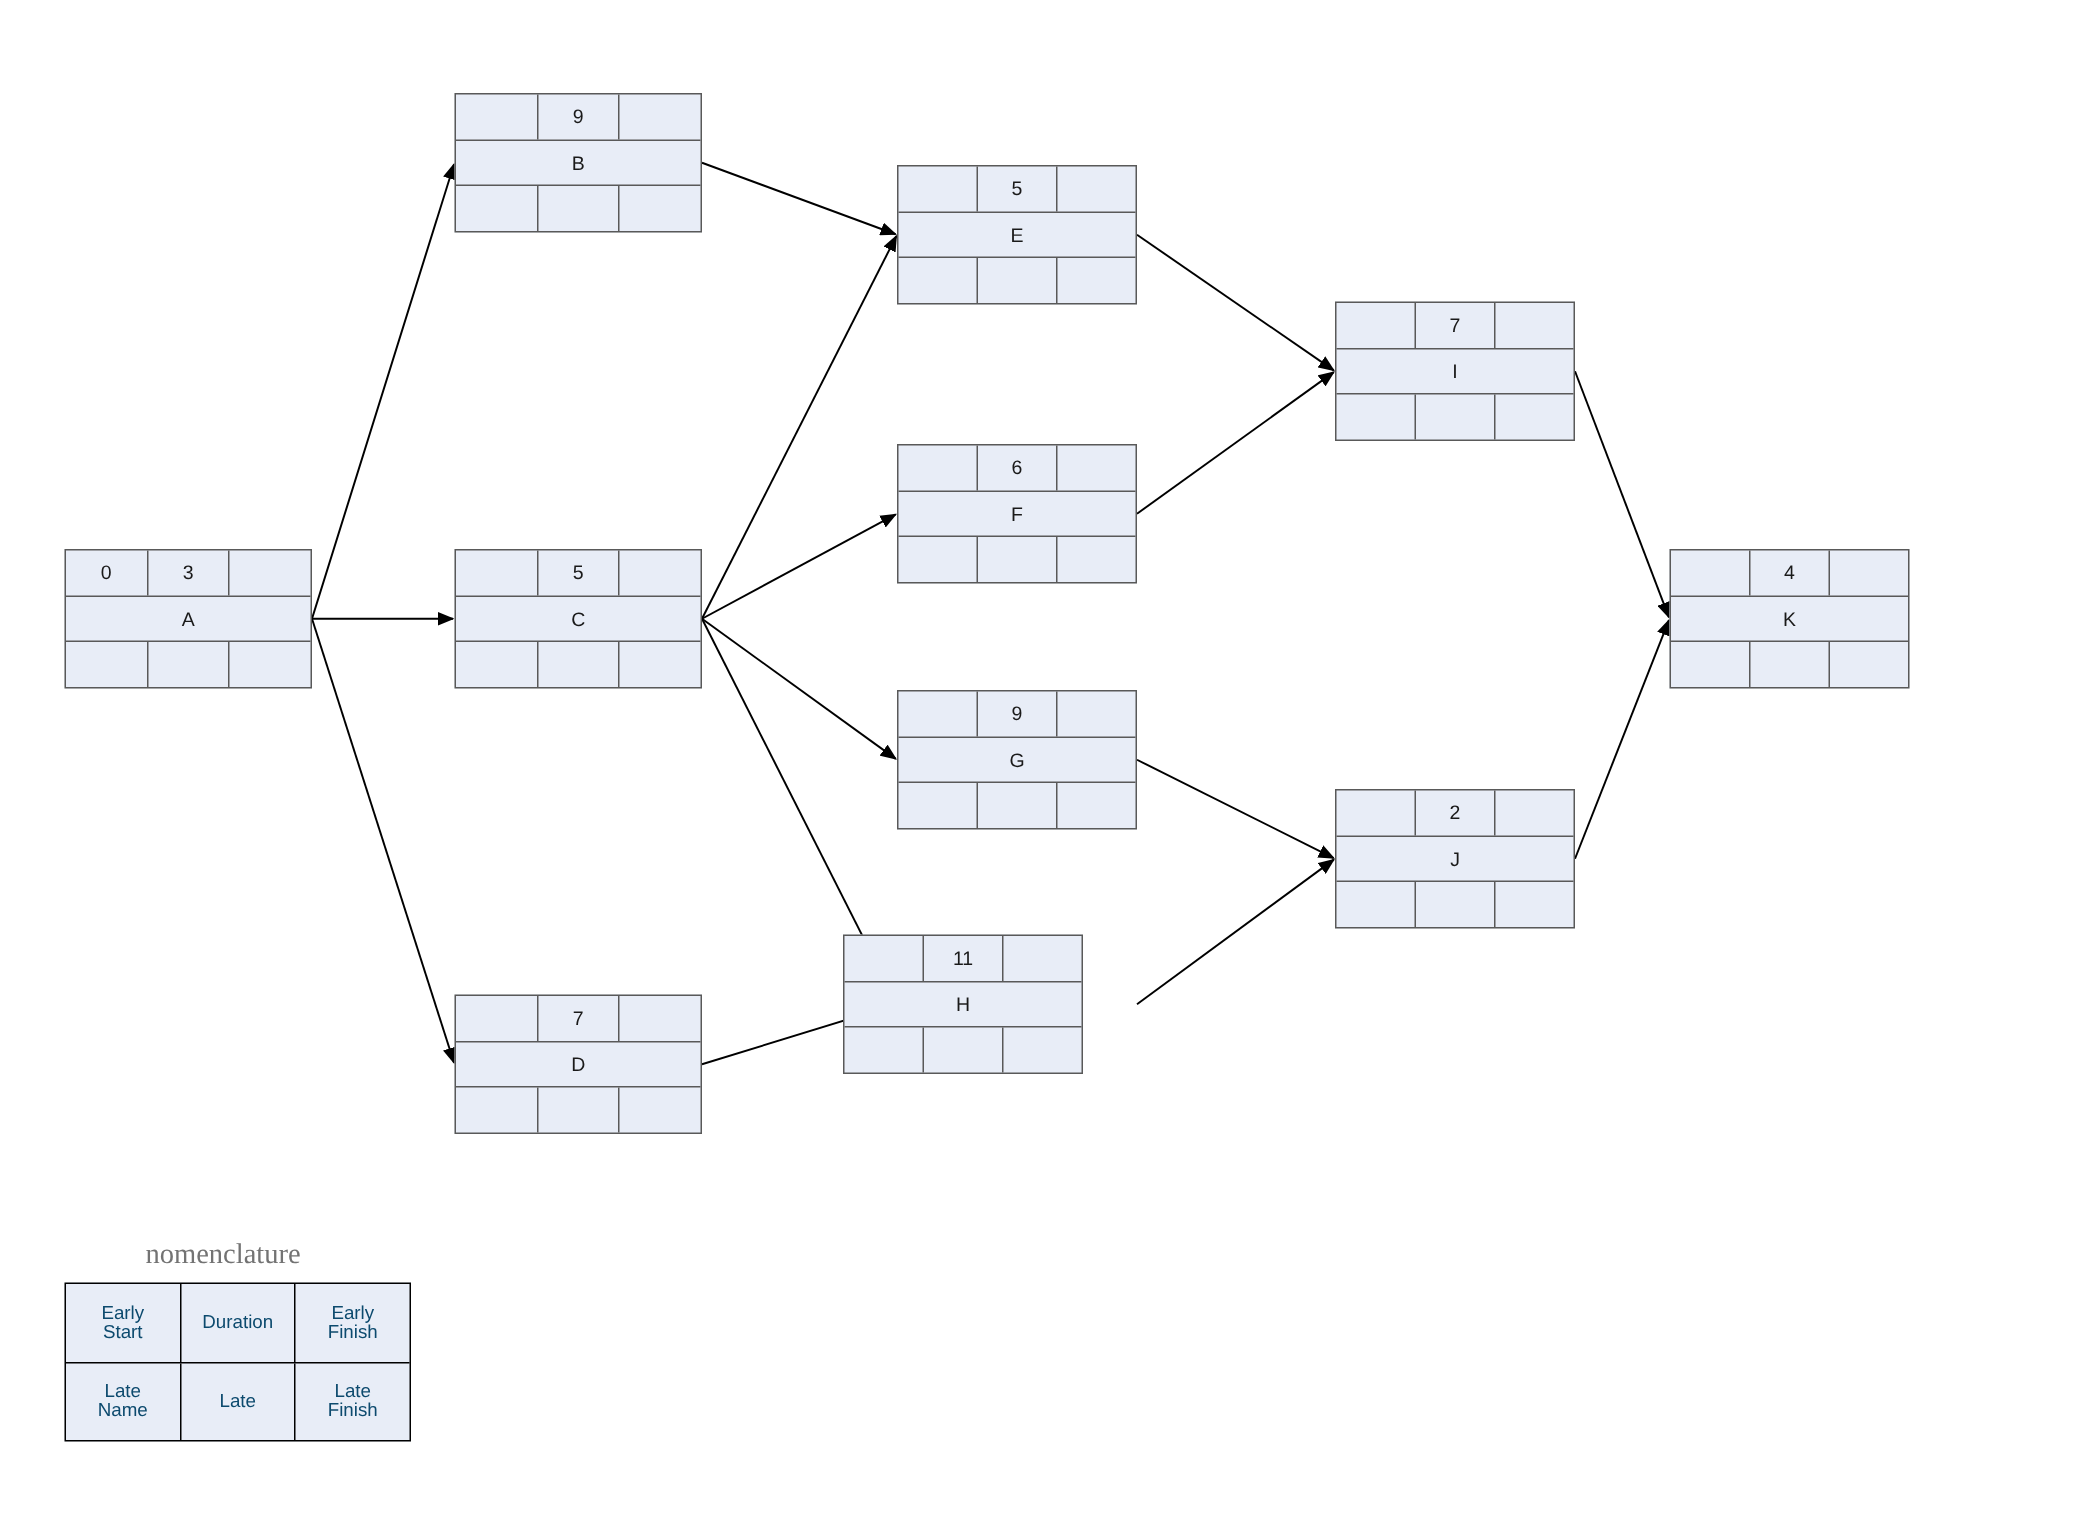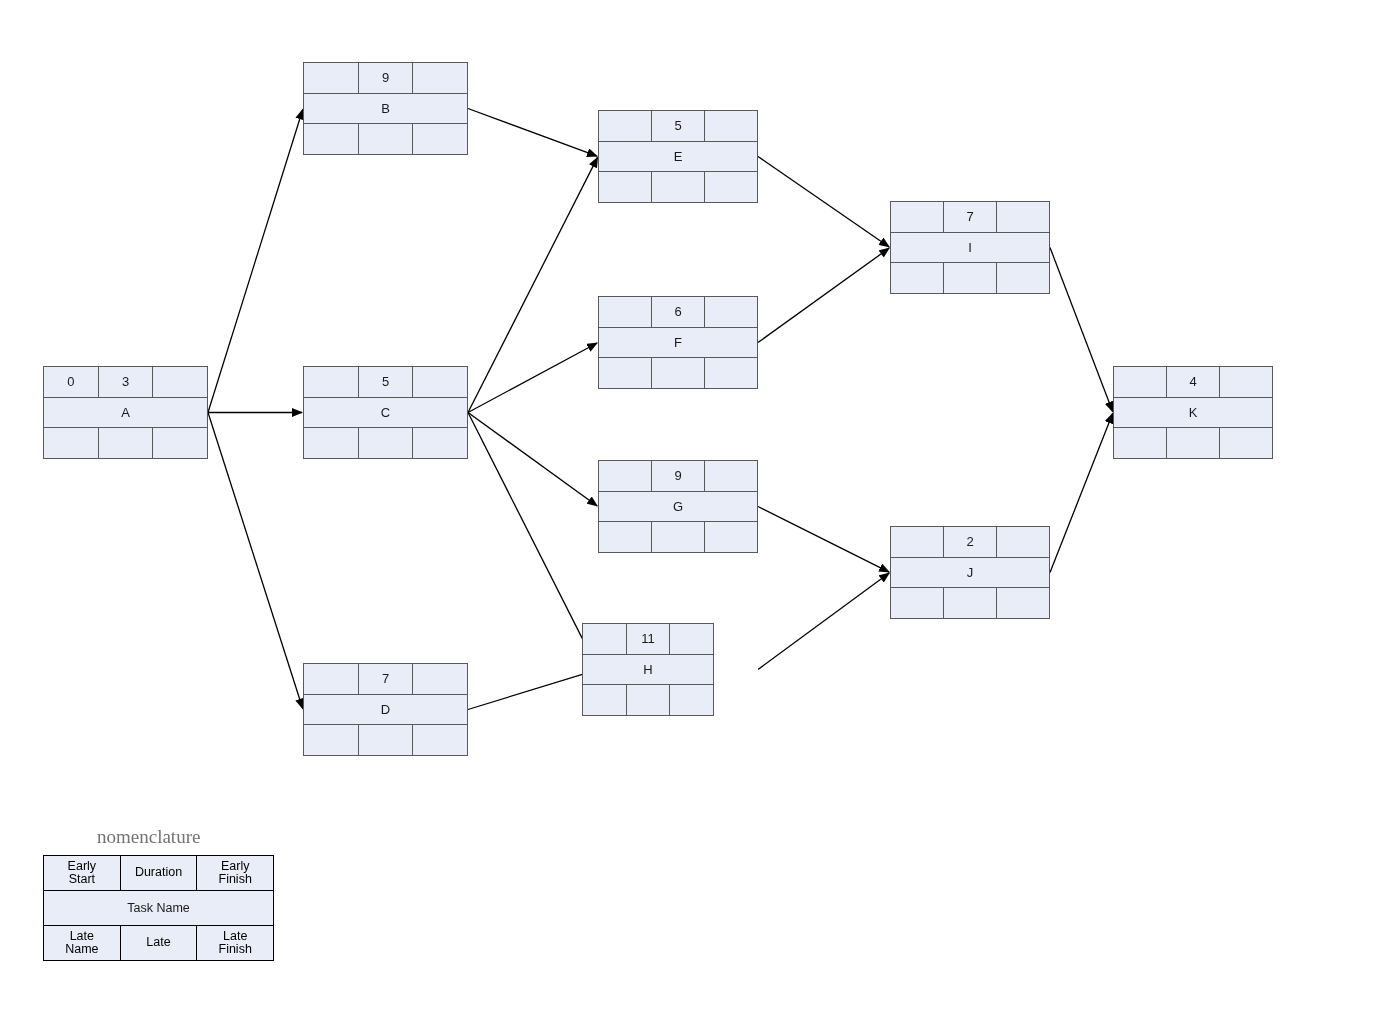--- a/index.html
+++ b/index.html
@@ -95,21 +95,21 @@
     border-bottom: 1px solid #000;
   }
   .legend-cell {
     flex: 1 1 0;
     display: flex;
     align-items: center;
     justify-content: center;
     text-align: center;
     font-size: 12.5px;
     line-height: 1.05;
-    color: #000000;
+    color: #0c4a6e;
     padding: 0 12px;
     box-sizing: border-box;
   }
   .legend-cell.sep {
     border-right: 1px solid #000;
   }
   .legend-wide {
     flex: 1 1 100%;
     display: flex;
     align-items: center;
@@ -273,21 +273,21 @@
         </div>
         <div class="node-row mid">
           <div class="name-cell">G</div>
         </div>
         <div class="node-row bot">
           <div class="cell sep"></div>
           <div class="cell sep"></div>
           <div class="cell"></div>
         </div>
       </div>
-      <div class="node" style="left: 582px; top: 623px; width: 132px; height: 93px;">
+      <div class="node" style="left: 562px; top: 623px; width: 160px; height: 93px;">
         <div class="node-row top">
           <div class="cell sep"></div>
           <div class="cell sep">11</div>
           <div class="cell"></div>
         </div>
         <div class="node-row mid">
           <div class="name-cell">H</div>
         </div>
         <div class="node-row bot">
           <div class="cell sep"></div>
@@ -343,23 +343,20 @@
     </div>
 </div>
 
 <div id="legend-title">nomenclature</div>
 
 <div id="legend-table">
   <div class="legend-row b">
     <div class="legend-cell sep">Early Start</div>
     <div class="legend-cell sep">Duration</div>
     <div class="legend-cell">Early Finish</div>
-  </div>
-  <div class="legend-row b">
-    <div class="legend-wide">Task Name</div>
   </div>
   <div class="legend-row">
     <div class="legend-cell sep">Late Name</div>
     <div class="legend-cell sep">Late</div>
     <div class="legend-cell">Late Finish</div>
   </div>
 </div>
 
 <div id="formulas">
   

